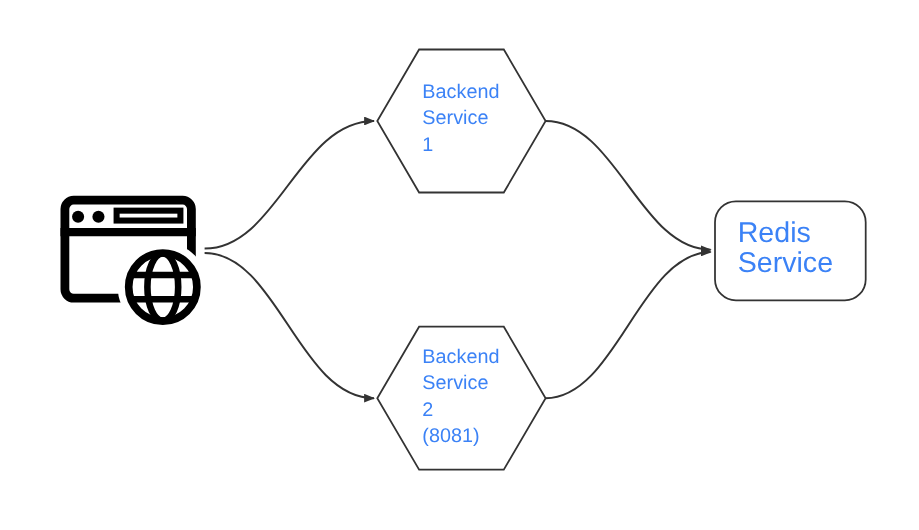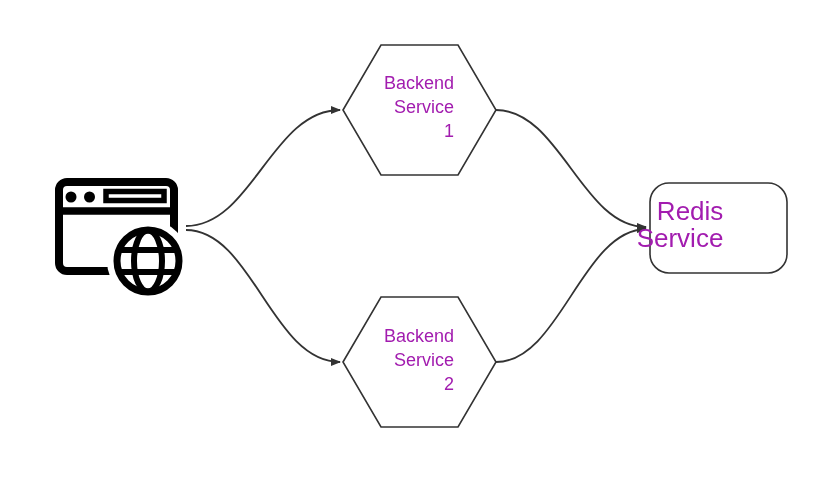--- a/index.html
+++ b/index.html
@@ -13,22 +13,22 @@
   }
   svg.layer { position: absolute; left: 0; top: 0; }
   .shape { fill: #ffffff; stroke: #333333; stroke-width: 1.6; }
   .edge  { fill: none; stroke: #333333; stroke-width: 1.8; }
   .ic-s  { fill: none; stroke: #000000; }
   .ic-f  { fill: #000000; stroke: none; }
   .gap   { fill: #ffffff; stroke: none; }
   .node-label {
     position: absolute;
     transform: translate(-50%, -50%);
-    text-align: right;
-    color: #a21caf;
+    text-align: left;
+    color: #3b82f6;
     white-space: nowrap;
   }
   .hex-label   { font-size: 18px; line-height: 24px; }
   .redis-label { font-size: 26px; line-height: 27px; }
   .node-label span { display: block; }
 </style>
 </head>
 <body>
 
 <div class="canvas">
@@ -66,20 +66,21 @@
   <div class="node-label hex-label" style="left:419px; top:107px;">
     <span>Backend</span>
     <span>Service</span>
     <span>1</span>
   </div>
 
   <div class="node-label hex-label" style="left:419px; top:360px;">
     <span>Backend</span>
     <span>Service</span>
     <span>2</span>
+    <span>(8081)</span>
   </div>
 
-  <div class="node-label redis-label" style="left:680px; top:225px;">
+  <div class="node-label redis-label" style="left:714px; top:225px;">
     <span>Redis</span>
     <span>Service</span>
   </div>
 
 </div>
 
 </body></html>

